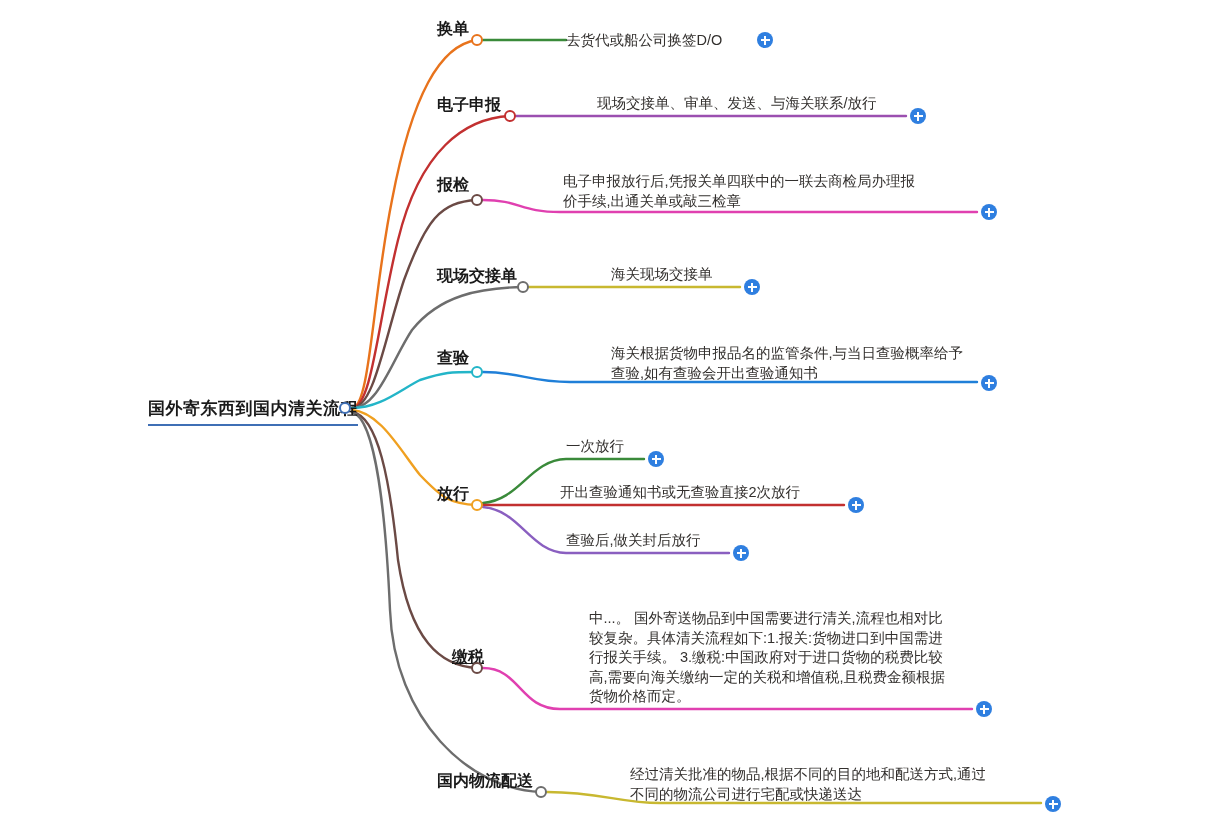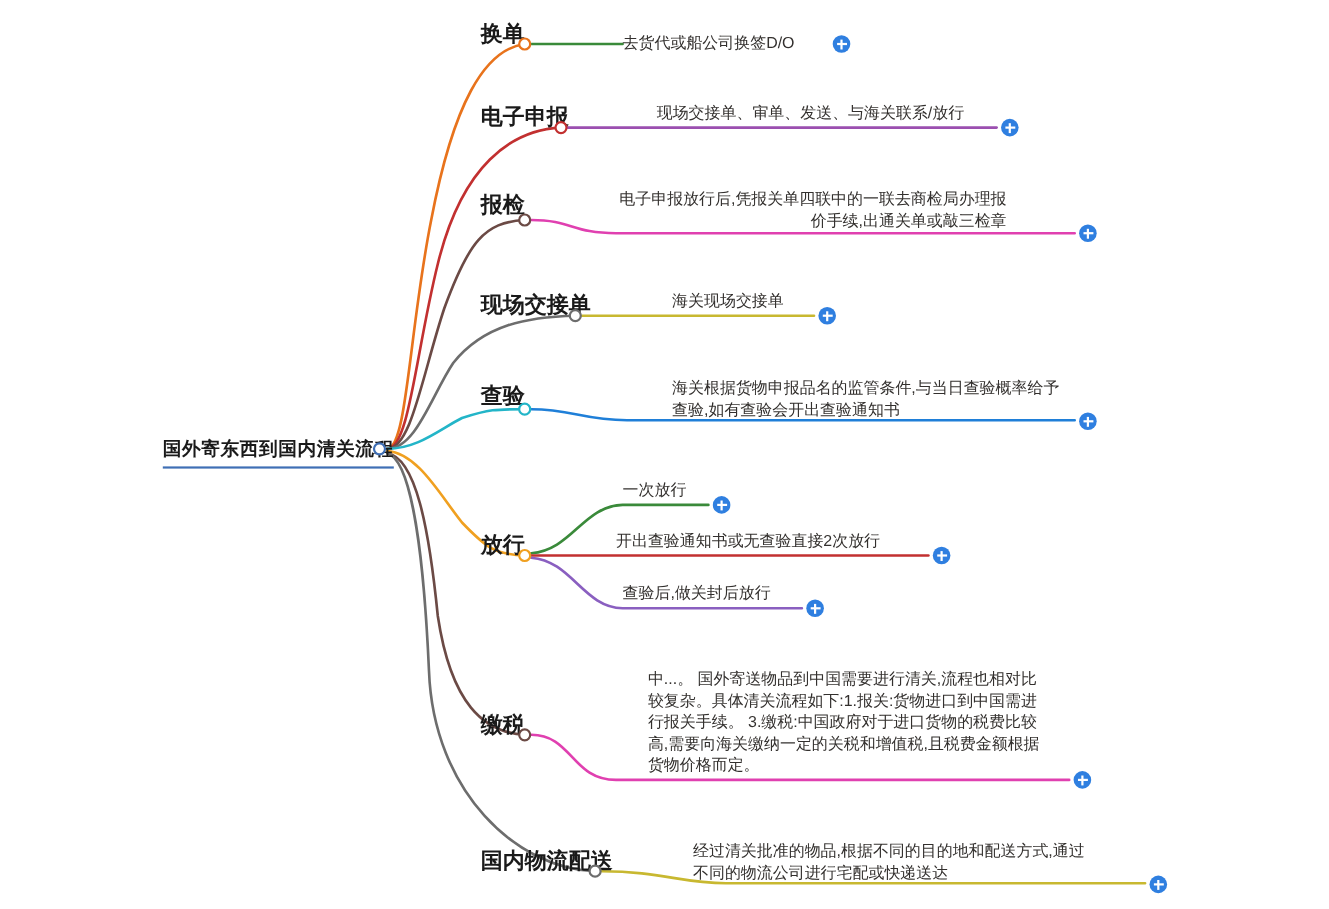--- a/index.html
+++ b/index.html
@@ -29,21 +29,21 @@
     white-space: pre;
     line-height: 1.35;
   }
   .root-label {
     font-size: 17px;
     font-weight: bold;
     color: #1a1a1a;
     letter-spacing: 0.5px;
   }
   .branch-label {
-    font-size: 20px;
+    font-size: 16px;
     font-weight: bold;
     color: #1a1a1a;
   }
   .leaf-label {
     font-size: 14.5px;
     color: #33302e;
   }
   .dot {
     position: absolute;
     border-radius: 50%;
@@ -107,41 +107,41 @@
       <div class="node branch-label" style="left: 437px; top: 18px;">换单</div>
       <div class="dot" style="left: 471px; top: 34px; width: 12px; height: 12px; border: 2px solid rgb(232, 115, 28);"></div>
       <div class="node leaf-label" style="left: 566px; top: 18px; margin-top: 13px;">去货代或船公司换签D/O</div>
       <div class="plus" style="left: 757px; top: 32px;"></div>
       <div class="node branch-label" style="left: 437px; top: 94px;">电子申报</div>
       <div class="dot" style="left: 504px; top: 110px; width: 12px; height: 12px; border: 2px solid rgb(194, 48, 48);"></div>
       <div class="node leaf-label" style="left: 597px; top: 94px;">现场交接单、审单、发送、与海关联系/放行</div>
       <div class="plus" style="left: 910px; top: 108px;"></div>
       <div class="node branch-label" style="left: 437px; top: 174px;">报检</div>
       <div class="dot" style="left: 471px; top: 194px; width: 12px; height: 12px; border: 2px solid rgb(107, 74, 69);"></div>
-      <div class="node leaf-label" style="left: 563px; top: 172px; text-align: right;">电子申报放行后,凭报关单四联中的一联去商检局办理报
+      <div class="node leaf-label" style="left: 563px; top: 172px;">电子申报放行后,凭报关单四联中的一联去商检局办理报
 价手续,出通关单或敲三检章</div>
       <div class="plus" style="left: 981px; top: 204px;"></div>
       <div class="node branch-label" style="left: 437px; top: 265px;">现场交接单</div>
       <div class="dot" style="left: 517px; top: 281px; width: 12px; height: 12px; border: 2px solid rgb(109, 109, 109);"></div>
       <div class="node leaf-label" style="left: 611px; top: 265px;">海关现场交接单</div>
       <div class="plus" style="left: 744px; top: 279px;"></div>
       <div class="node branch-label" style="left: 437px; top: 347px;">查验</div>
       <div class="dot" style="left: 471px; top: 366px; width: 12px; height: 12px; border: 2px solid rgb(35, 181, 200);"></div>
       <div class="node leaf-label" style="left: 563px; top: 344px; margin-left: 48px;">海关根据货物申报品名的监管条件,与当日查验概率给予
 查验,如有查验会开出查验通知书</div>
       <div class="plus" style="left: 981px; top: 375px;"></div>
       <div class="node branch-label" style="left: 437px; top: 483px;">放行</div>
       <div class="dot" style="left: 471px; top: 499px; width: 12px; height: 12px; border: 2px solid rgb(240, 160, 32);"></div>
       <div class="node leaf-label" style="left: 566px; top: 437px;">一次放行</div>
       <div class="plus" style="left: 648px; top: 451px;"></div>
       <div class="node leaf-label" style="left: 560px; top: 483px;">开出查验通知书或无查验直接2次放行</div>
       <div class="plus" style="left: 848px; top: 497px;"></div>
       <div class="node leaf-label" style="left: 566px; top: 531px;">查验后,做关封后放行</div>
       <div class="plus" style="left: 733px; top: 545px;"></div>
-      <div class="node branch-label" style="left: 437px; top: 646px;">缴税</div>
+      <div class="node branch-label" style="left: 452px; top: 646px; text-decoration: underline;">缴税</div>
       <div class="dot" style="left: 471px; top: 662px; width: 12px; height: 12px; border: 2px solid rgb(107, 74, 69);"></div>
       <div class="node leaf-label" style="left: 542px; top: 609px; margin-left: 47px;">中...。 国外寄送物品到中国需要进行清关,流程也相对比
 较复杂。具体清关流程如下:1.报关:货物进口到中国需进
 行报关手续。 3.缴税:中国政府对于进口货物的税费比较
 高,需要向海关缴纳一定的关税和增值税,且税费金额根据
 货物价格而定。</div>
       <div class="plus" style="left: 976px; top: 701px;"></div>
       <div class="node branch-label" style="left: 437px; top: 770px;">国内物流配送</div>
       <div class="dot" style="left: 535px; top: 786px; width: 12px; height: 12px; border: 2px solid rgb(109, 109, 109);"></div>
       <div class="node leaf-label" style="left: 630px; top: 765px;">经过清关批准的物品,根据不同的目的地和配送方式,通过

